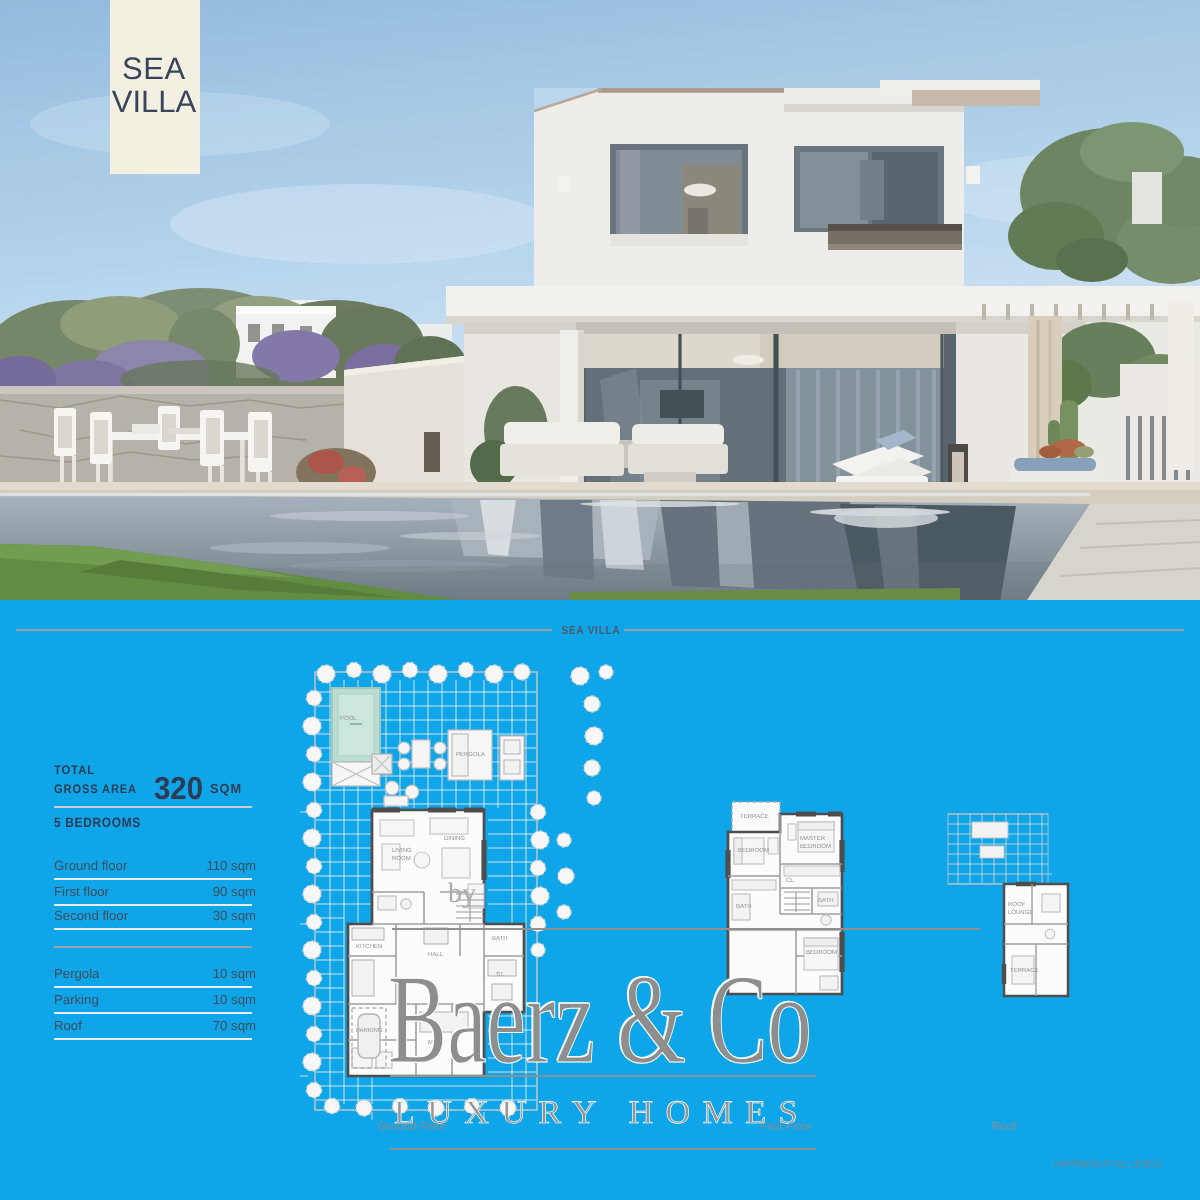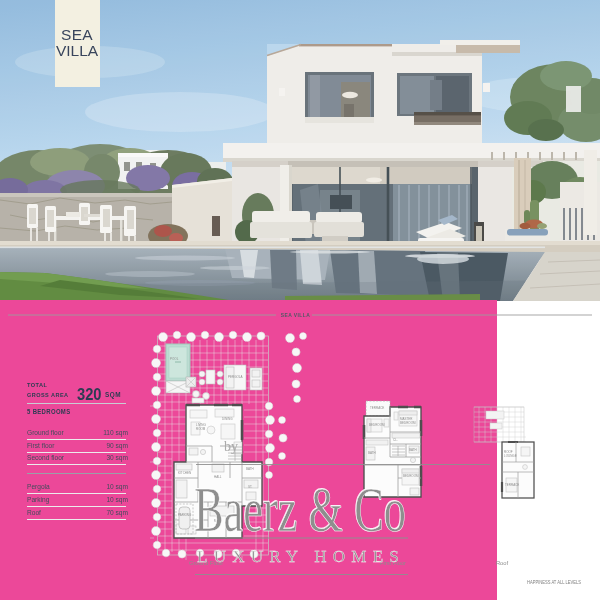--- a/index.html
+++ b/index.html
@@ -317,21 +317,21 @@
 
 <rect x="0" y="0" width="600" height="301" fill="#eef4f8" opacity="0.07"></rect>
 
 <g>
         <rect x="55" y="0" width="45" height="87" fill="#f3f0e1"></rect>
 <text x="77" y="39.5" font-size="15.5" fill="#39455c" text-anchor="middle" letter-spacing="0.3">SEA</text>
 <text x="77" y="56" font-size="15.5" fill="#39455c" text-anchor="middle" letter-spacing="0">VILLA</text>
       </g>
 </svg>
 
-<div class="abs" style="left:0;top:300px;width:497px;height:300px;background:#ec4899;">
+<div class="abs" style="left:0;top:300px;width:600px;height:300px;background:#0ea5e9;">
 <svg width="600" height="300" viewBox="0 300 600 300" style="position:absolute;left:0;top:0">
 
 <g>
           <line x1="8" y1="315" x2="276" y2="315" stroke="#9d9d9d" stroke-width="0.9"></line>
         </g>
 
 <g>
           <text x="295.5" y="316.8" font-size="5.8" font-weight="bold" fill="#4e5a64" text-anchor="middle" letter-spacing="0.5" textLength="29.5" lengthAdjust="spacingAndGlyphs">SEA VILLA</text>
         </g>
 

